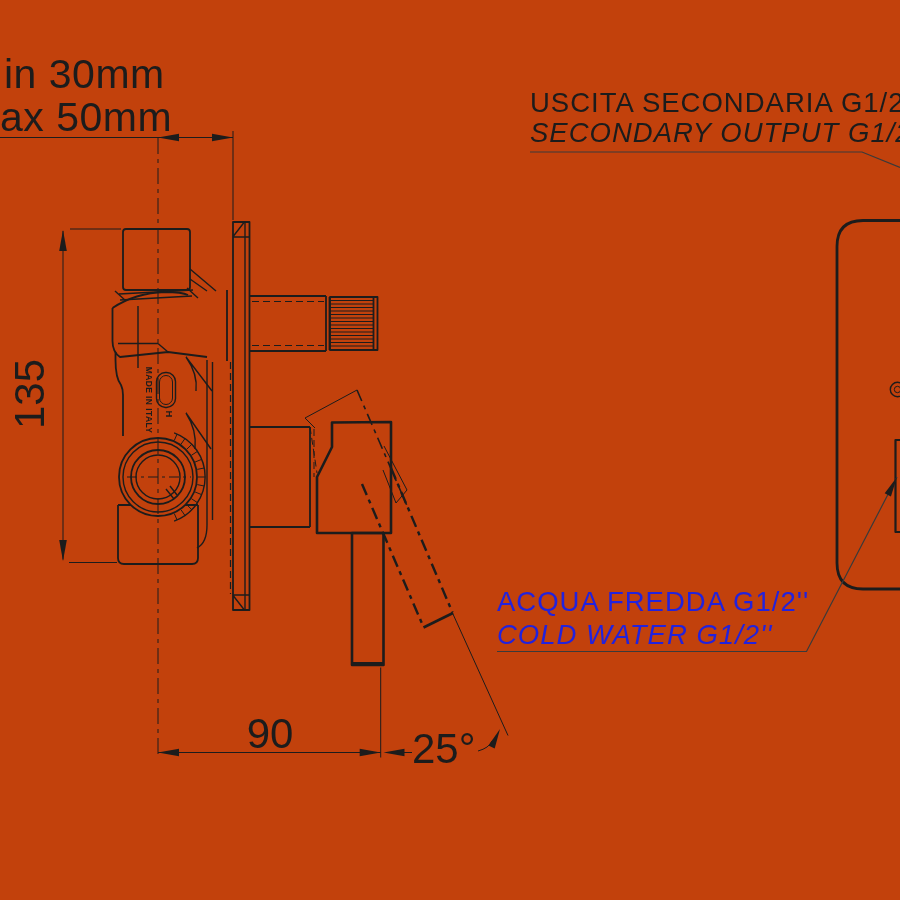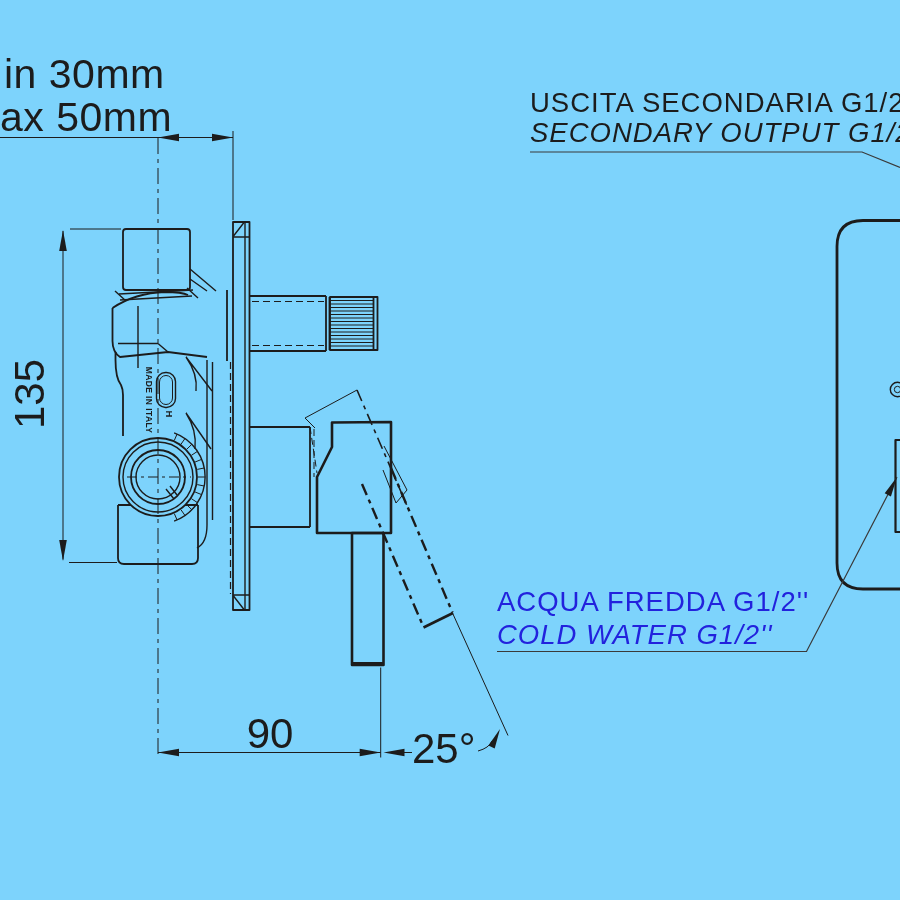--- a/index.html
+++ b/index.html
@@ -1,16 +1,16 @@
 <!DOCTYPE html>
 <html><head>
 <meta charset="utf-8">
 <style>
   html,body{margin:0;padding:0;background:#fff;}
-  .canvas{position:relative;width:900px;height:900px;background:#7dd3fc;overflow:hidden;
+  .canvas{position:relative;width:900px;height:900px;background:#c2410c;overflow:hidden;
           font-family:"Liberation Sans",sans-serif;}
   svg{position:absolute;left:0;top:0;}
   text{fill:#1c1c1c;}
   .note-big{font-size:41px;letter-spacing:0.5px;}
   .lbl{font-size:27.5px;letter-spacing:1px;}
   .lbl-it{font-style:italic;}
   .blue{fill:#2222dd;}
   .dim{font-size:42px;}
   .mark{font-size:8.5px;font-weight:bold;letter-spacing:0.4px;}
   .outline{fill:none;stroke:#1c1c1c;stroke-width:1.8;stroke-linejoin:round;}

